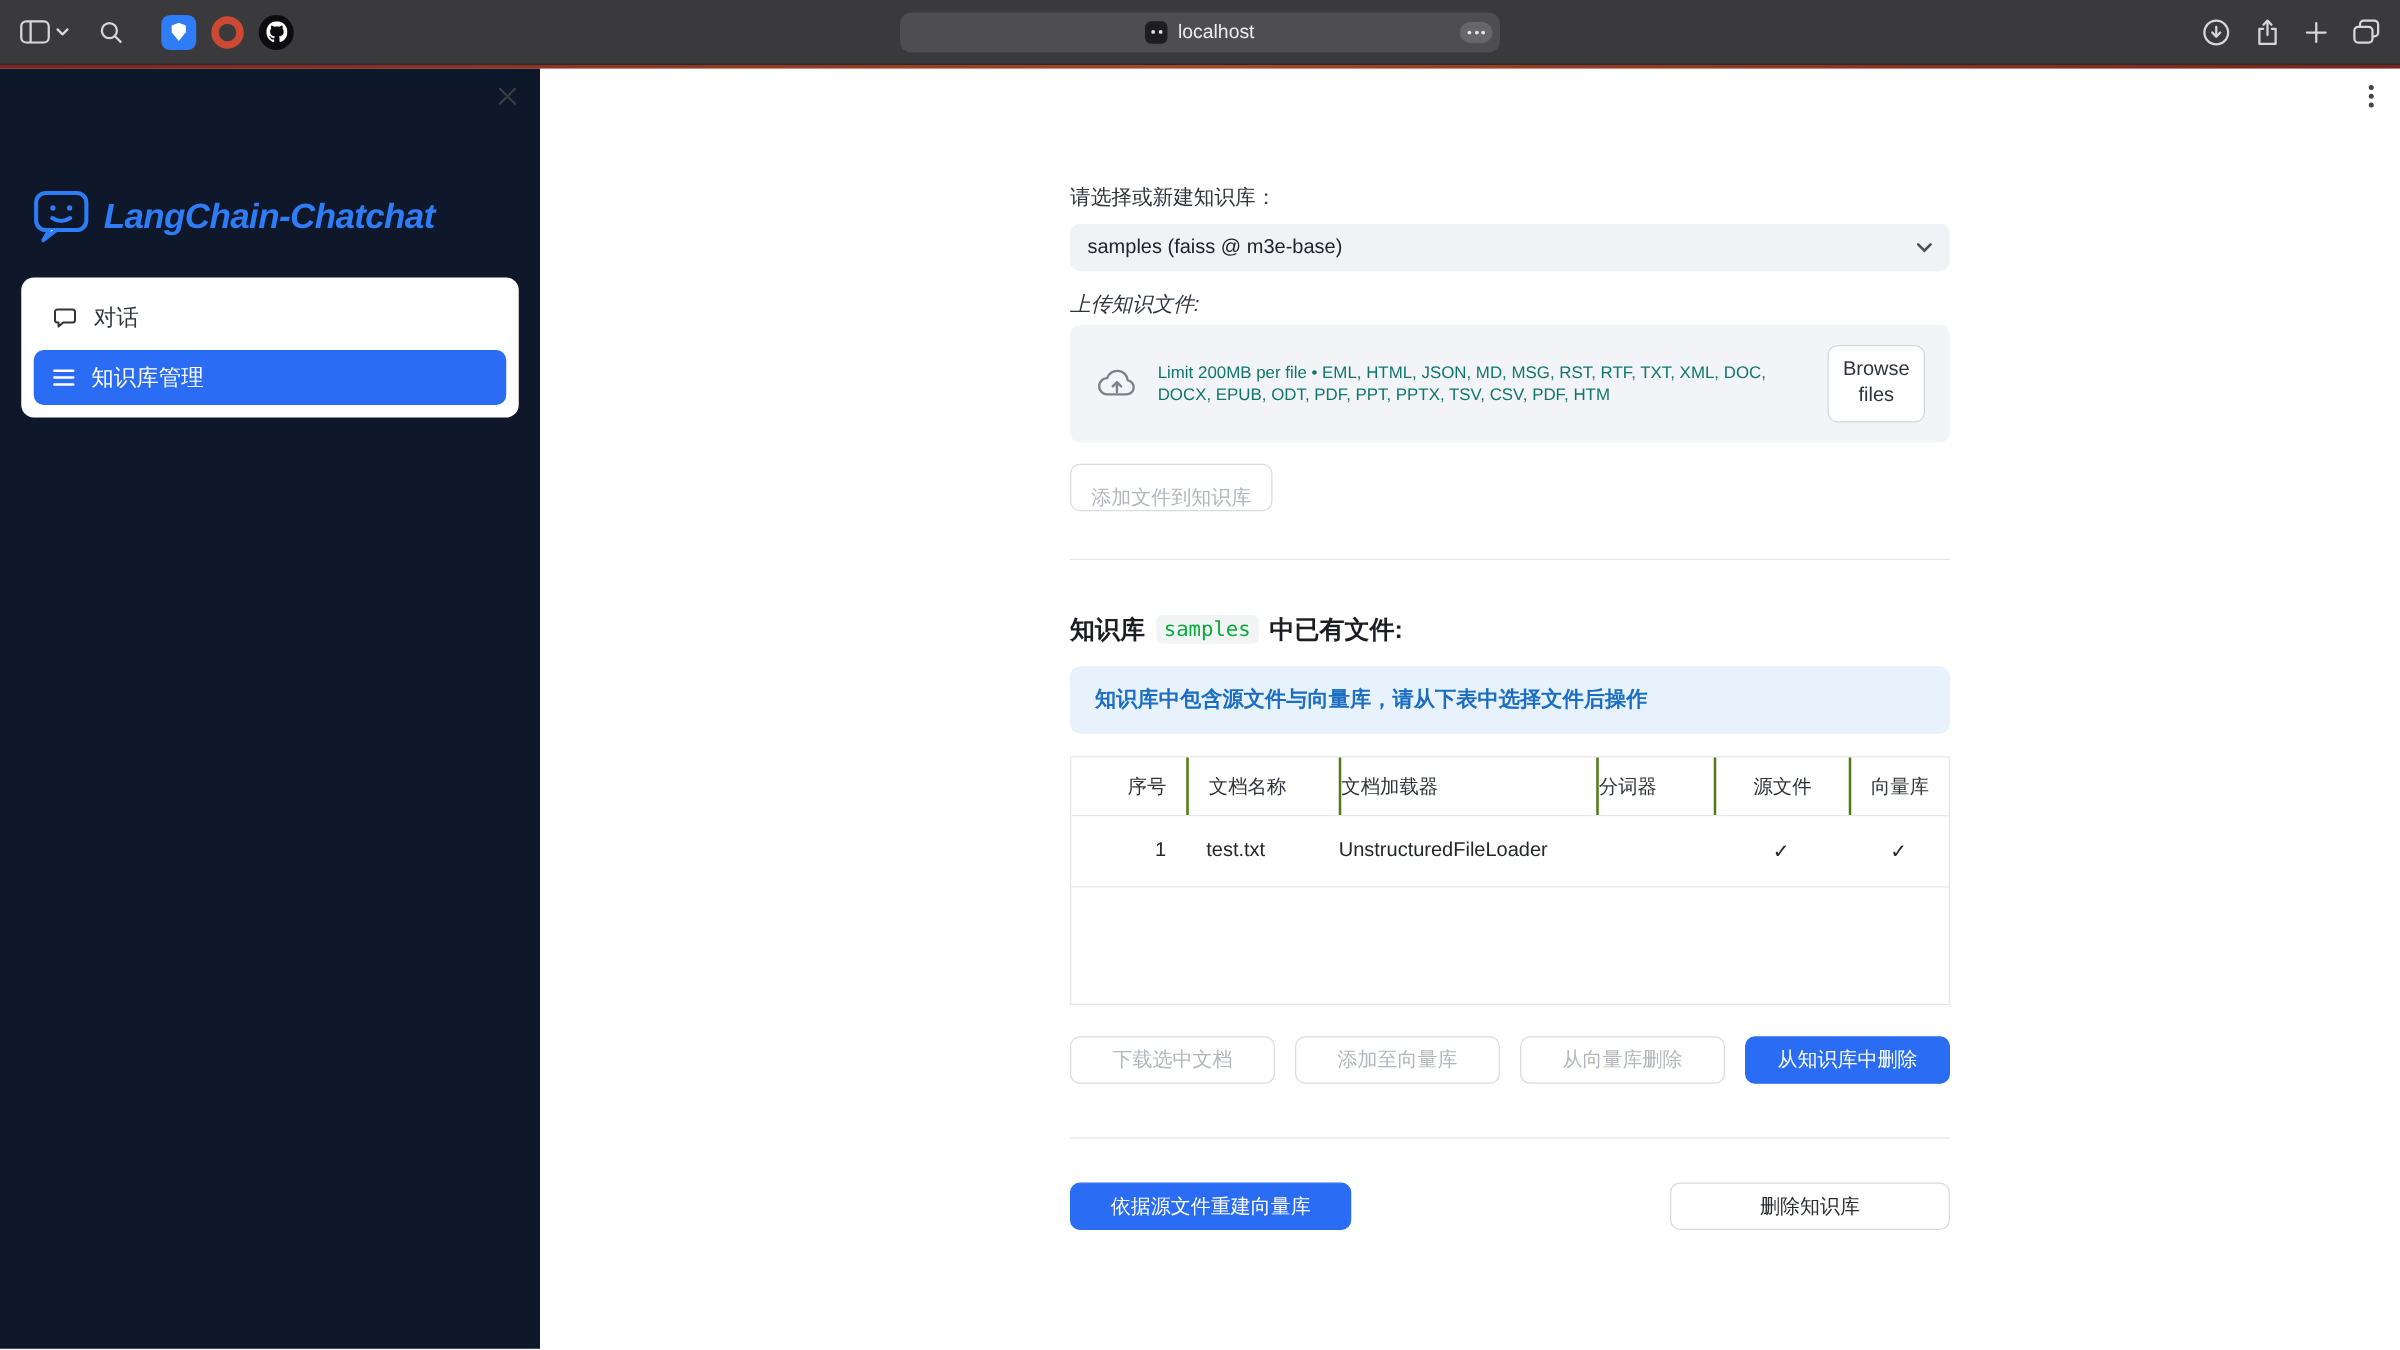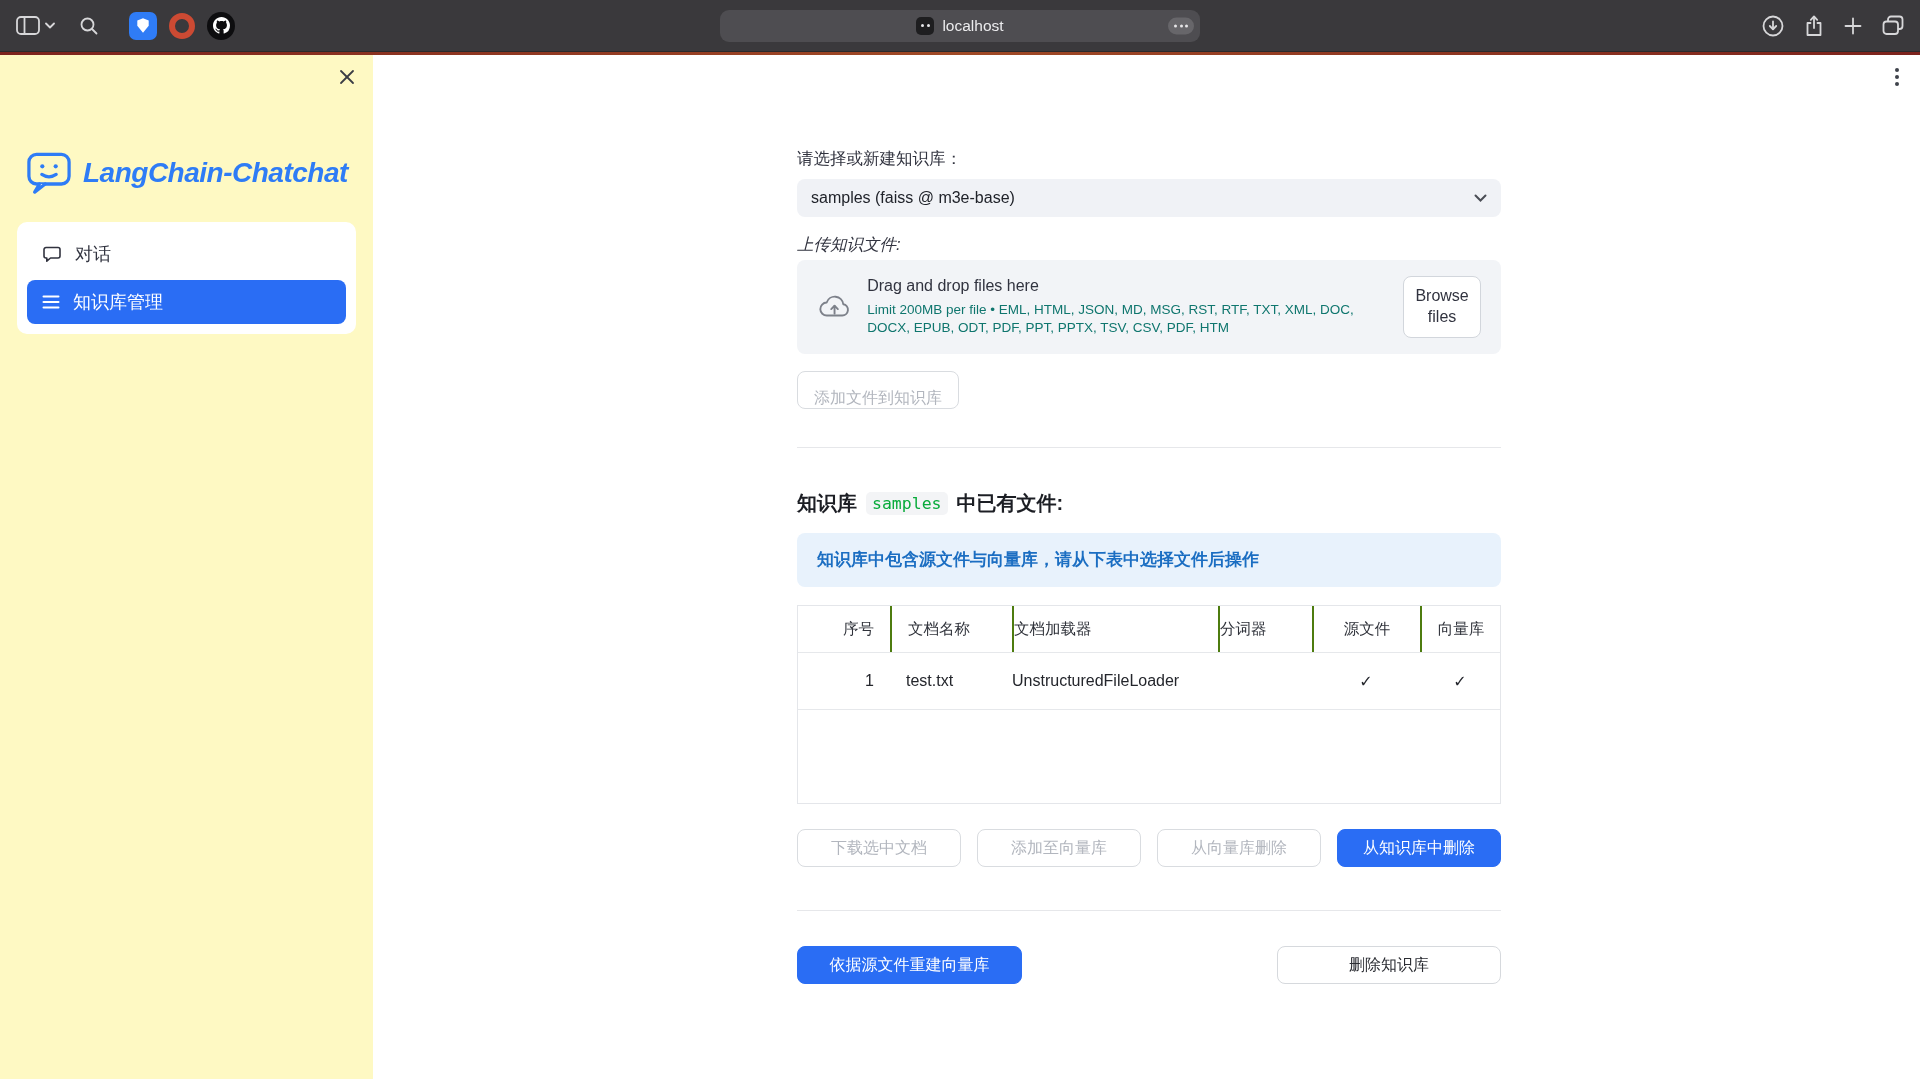--- a/index.html
+++ b/index.html
@@ -32,21 +32,21 @@
     display:flex; align-items:center; justify-content:center; gap:2.5px; cursor:pointer; }
   .ellipsis-badge i { width:3px; height:3px; border-radius:50%; background:#e6e6e8; }
   .tb-right { margin-left:auto; display:flex; align-items:center; gap:19px; }
 
   .decoration { height:3px; background:linear-gradient(90deg,#7c231d,#a04a26,#7c231d); }
 
   
   .page { display:flex; height:1024px; }
 
   
-  .sidebar { width:373px; flex:0 0 auto; background:#fef9c3; position:relative; }
+  .sidebar { width:432px; flex:0 0 auto; background:#0f172a; position:relative; }
   .sb-close { position:absolute; top:14px; right:18px; background:none; border:none; cursor:pointer; }
   .logo { display:flex; align-items:center; gap:11px; margin:96px 0 0 26px; }
   .logo-text { font-size:28px; font-weight:bold; font-style:italic; color:#2e7cf6; letter-spacing:-0.5px; }
   .navcard { margin:27px 17px 0; background:#fff; border-radius:10px; padding:10px; }
   .nav-item { height:44px; display:flex; align-items:center; gap:13px; padding:0 15px;
     border-radius:8px; font-size:18px; color:#31333f; cursor:pointer; }
   .nav-item.selected { background:#2a6df4; color:#fff; }
   .nav-item + .nav-item { margin-top:4px; }
 
   
@@ -245,21 +245,20 @@
       </div>
 
       <div class="field-label upload-label">上传知识文件:</div>
       <div class="dropzone">
         <svg width="36" height="28" viewBox="0 0 36 28" fill="none" stroke="#7d818a" stroke-width="2" stroke-linecap="round" stroke-linejoin="round">
           <path d="M10.5 23 h16 a6 6 0 0 0 1.2-11.9 A9 9 0 0 0 10.2 9.3 A6.6 6.6 0 0 0 10.5 23 Z"></path>
           <line x1="18.5" y1="21" x2="18.5" y2="13"></line>
           <path d="M15 16.2 L18.5 12.7 L22 16.2"></path>
         </svg>
         <div class="dz-text">
-          <div class="dz-title">Drag and drop files here</div>
           <div class="dz-limit">Limit 200MB per file • EML, HTML, JSON, MD, MSG, RST, RTF, TXT, XML, DOC, DOCX, EPUB, ODT, PDF, PPT, PPTX, TSV, CSV, PDF, HTM</div>
         </div>
         <button class="browse-btn">Browse files</button>
       </div>
 
       <button class="btn ghost-disabled add-btn">添加文件到知识库</button>
 
       <div class="divider"></div>
 
       <div class="kb-heading">

